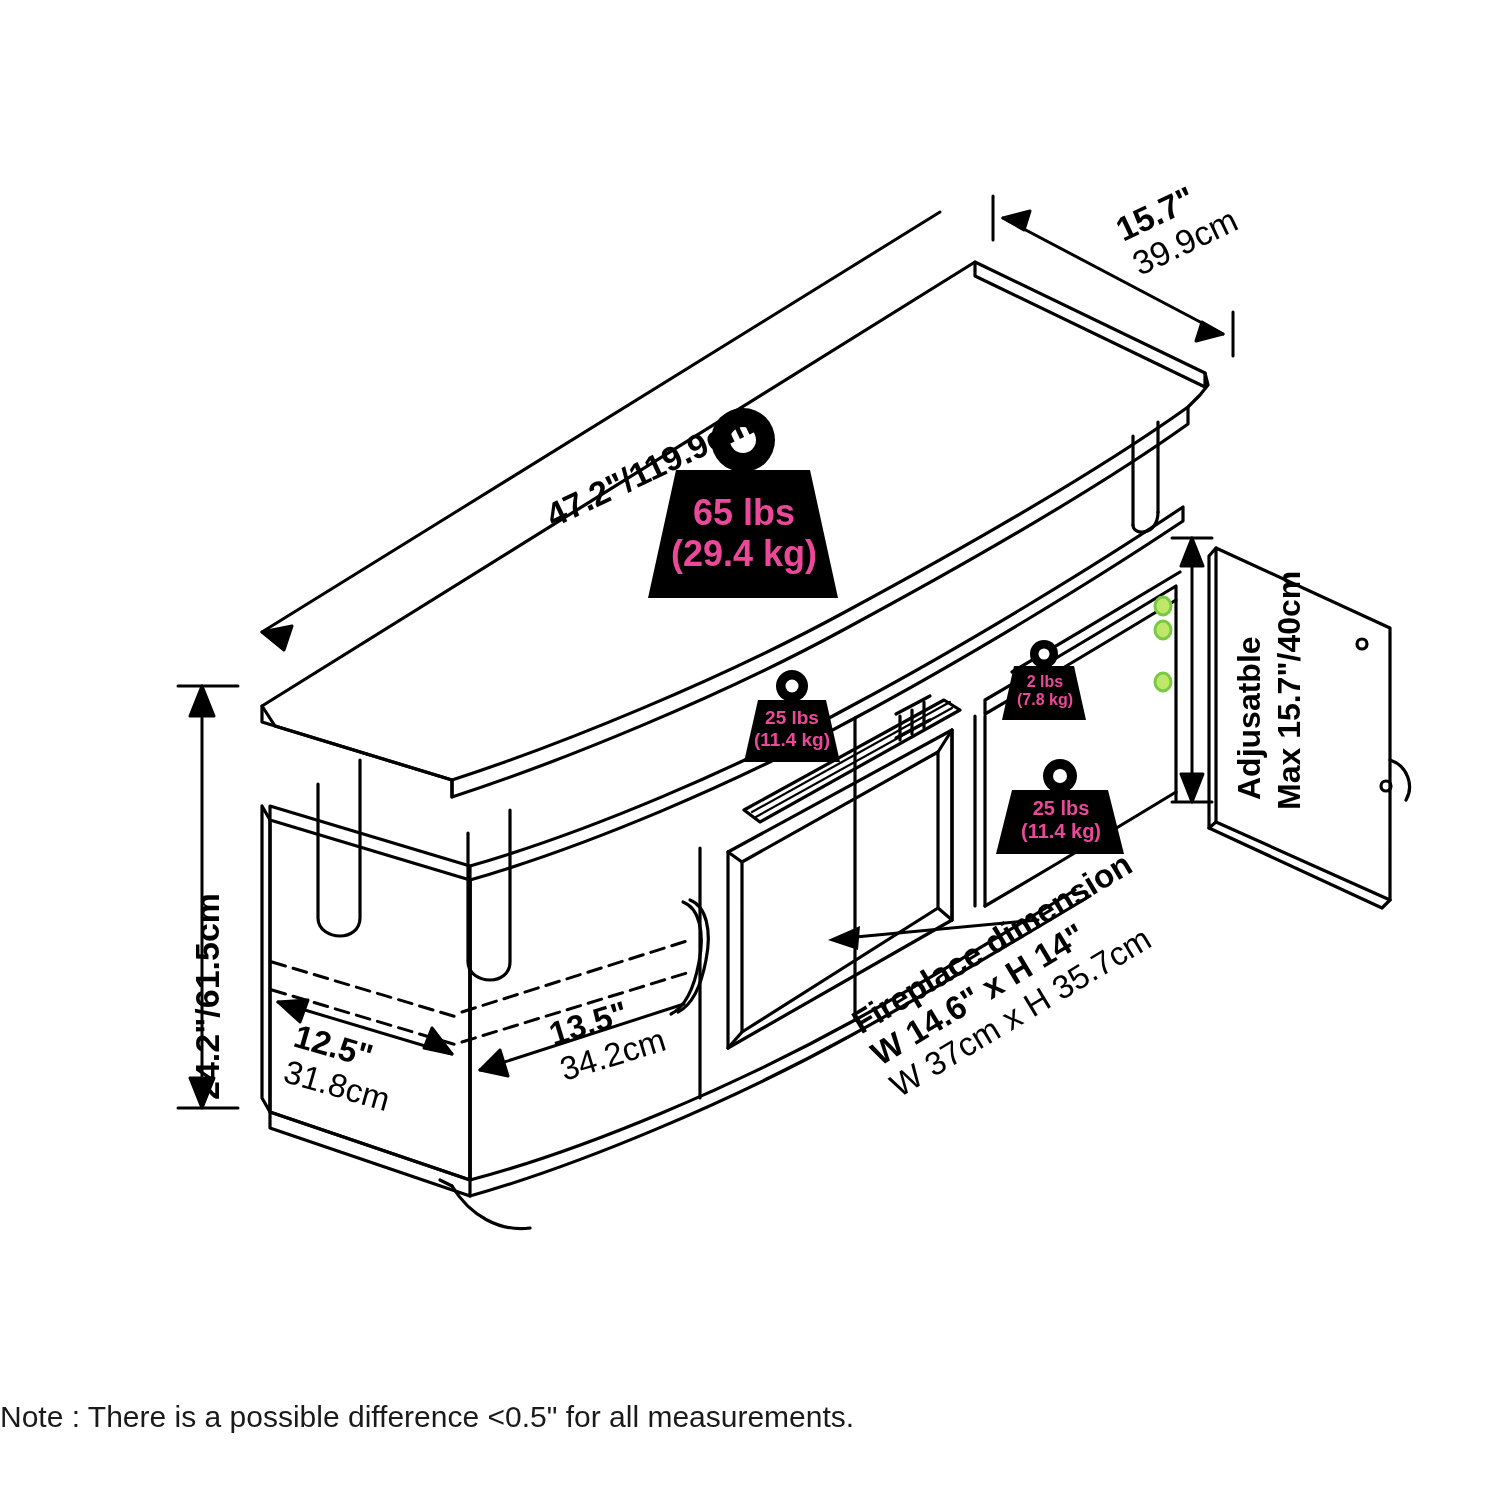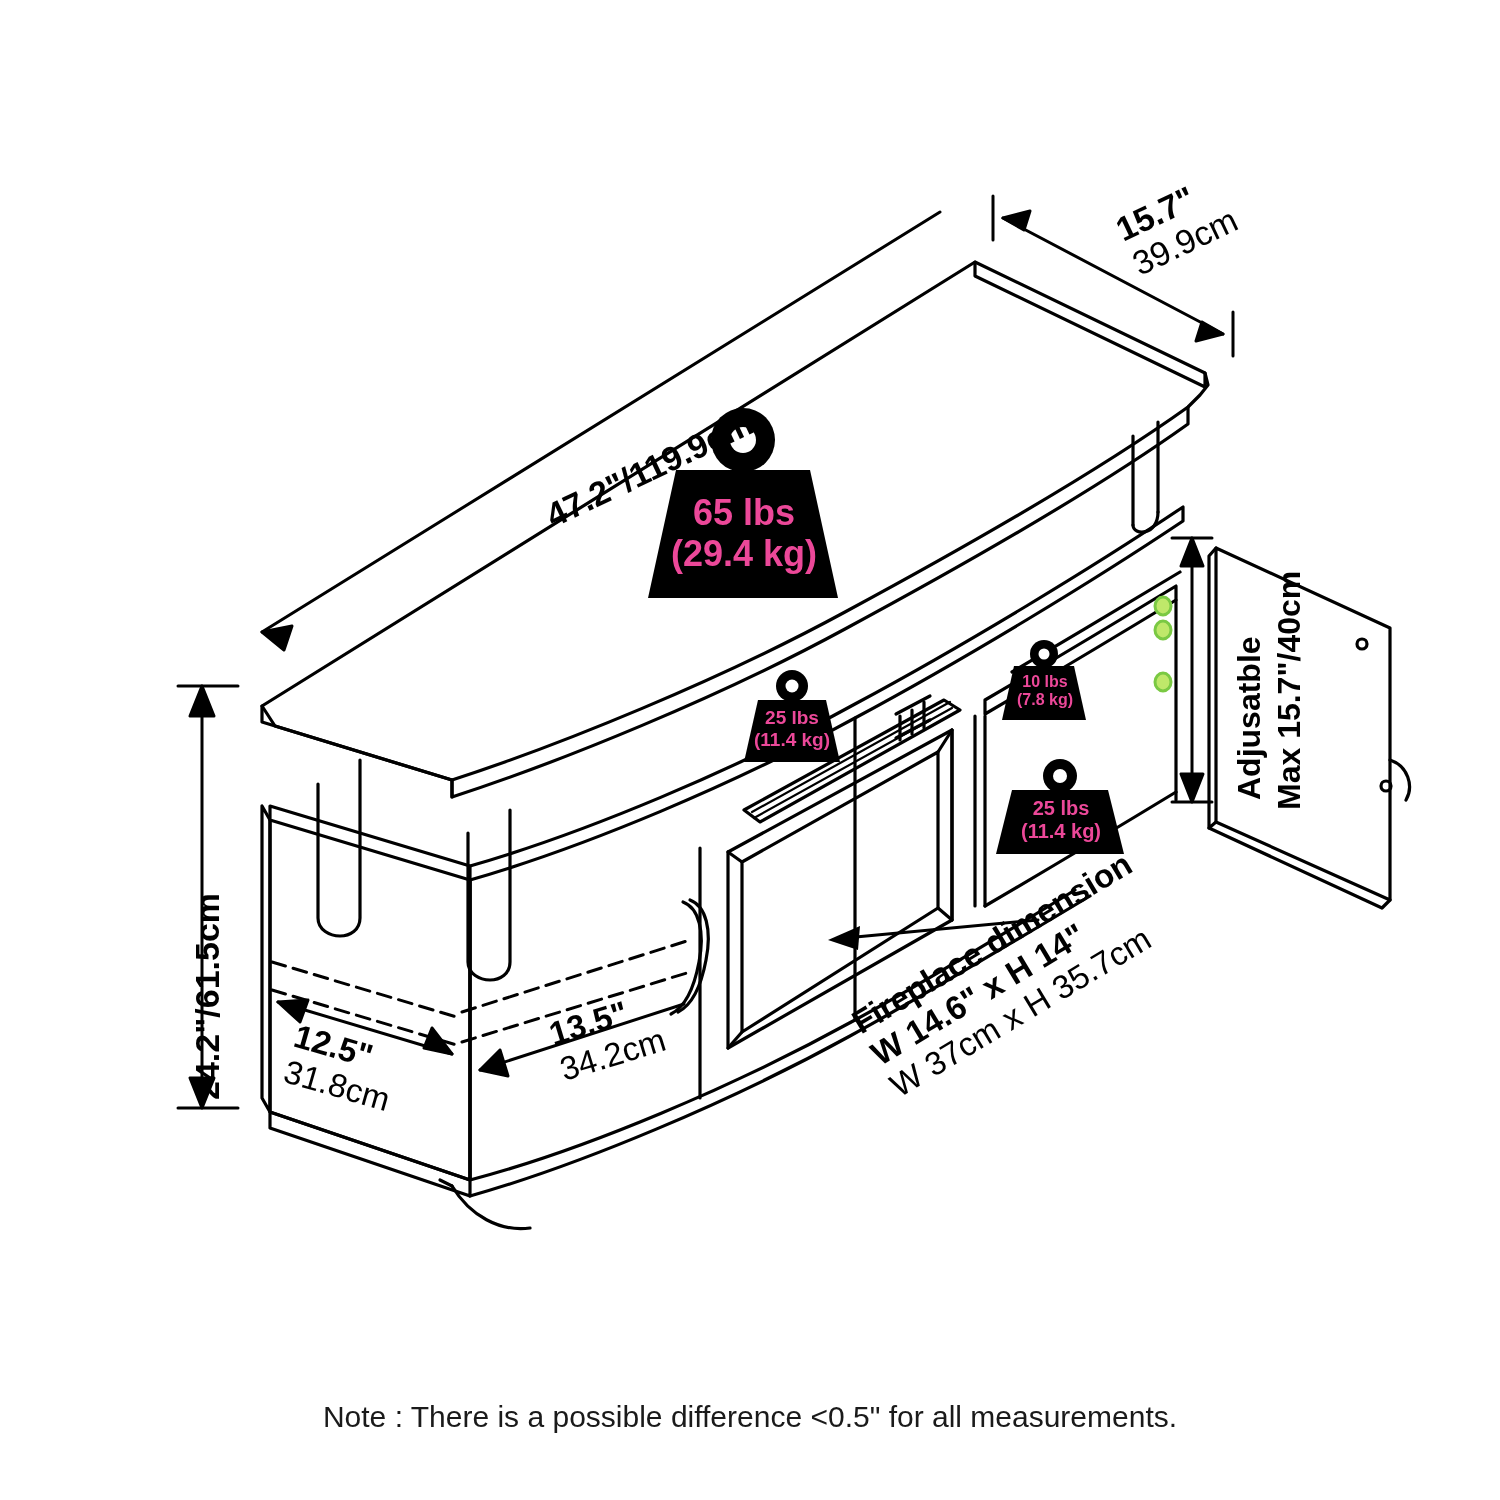--- a/index.html
+++ b/index.html
@@ -39,21 +39,20 @@
     font-weight:bold;
     line-height:1.15;
     z-index:5;
   }
   .weight .w1{display:block;}
   .weight .w2{display:block;font-weight:bold;}
 
   .note{
     position:absolute;
     left:0;width:1500px;
-    text-align:center;
     font-family:"Liberation Sans", sans-serif;
     font-size:30px;
     color:#1a1a1a;
   }
 </style>
 </head>
 <body>
 
 <div id="stage">
 
@@ -254,21 +253,21 @@
     <span class="w1">65 lbs</span>
     <span class="w2">(29.4 kg)</span>
   </div>
 
   <div class="weight" style="left:742px;top:707px;width:100px;font-size:19px;">
     <span class="w1">25 lbs</span>
     <span class="w2">(11.4 kg)</span>
   </div>
 
   <div class="weight" style="left:1002px;top:673px;width:86px;font-size:16px;">
-    <span class="w1">10 lbs</span>
+    <span class="w1">2 lbs</span>
     <span class="w2">(7.8 kg)</span>
   </div>
 
   <div class="weight" style="left:996px;top:797px;width:130px;font-size:20px;">
     <span class="w1">25 lbs</span>
     <span class="w2">(11.4 kg)</span>
   </div>
 
   <div class="note" style="top:1400px;">Note : There is a possible difference &lt;0.5" for all measurements.</div>
 

